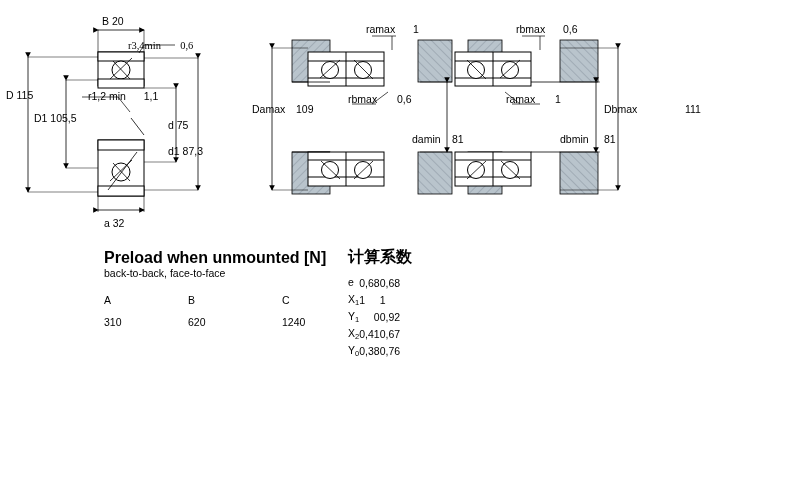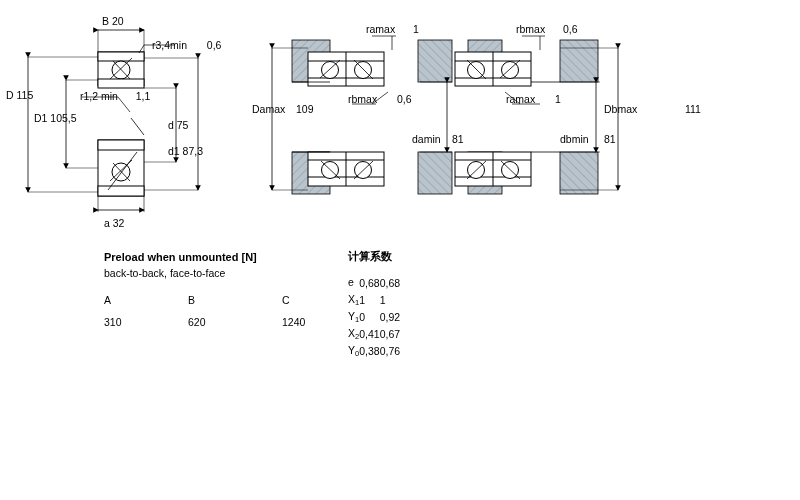--- a/index.html
+++ b/index.html
@@ -7,21 +7,21 @@
     width:800px;height:500px;
     background:#ffffff;
     font-family:"Liberation Sans", sans-serif;
     color:#000000;
     position:relative;
     overflow:hidden;
   }
   .root{position:absolute;left:0;top:0;width:736px;height:500px;}
   .lbl{position:absolute;font-size:10.5px;line-height:11px;white-space:nowrap;}
   .sm{font-size:7.5px;vertical-align:-2px;}
-  .hdr{font-size:11px;font-weight:bold;}
+  .hdr{font-size:16px;font-weight:bold;}
   svg{position:absolute;left:0;top:0;}
   .tbl{position:absolute;font-size:10.5px;}
   .tbl td{font-size:10.5px;padding:0;white-space:nowrap;}
 </style>
 </head>
 <body>
 
 <div class="root">
 
   <svg width="800" height="500">
@@ -177,27 +177,27 @@
       <line x1="560" y1="190" x2="618" y2="190" stroke="#000" stroke-width="0.5"></line>
 
       <line x1="596" y1="82" x2="596" y2="152" stroke="#000" stroke-width="0.8" marker-start="url(#ar)" marker-end="url(#ar)"></line>
       <line x1="560" y1="82" x2="600" y2="82" stroke="#000" stroke-width="0.5"></line>
       <line x1="560" y1="152" x2="600" y2="152" stroke="#000" stroke-width="0.5"></line>
     </g>
   </svg>
 
   <div class="lbl" style="left:102px;top:16px;">B  20</div>
 
-  <div class="lbl" style="left:152px;top:40px;">
+  <div class="lbl" style="left:128px;top:40px;font-family:Liberation Serif, serif;">
     <span>r3,4min</span>
     <span style="display:inline-block;width:14px;"></span>
     <span>0,6</span>
   </div>
 
-  <div class="lbl" style="left:80px;top:91px;text-align:right;">
+  <div class="lbl" style="left:88px;top:91px;text-align:right;">
     <span>r1,2 min</span>
     <span style="display:inline-block;width:12px;"></span>
     <span>1,1</span>
   </div>
 
   <div class="lbl" style="left:6px;top:90px;">D  115</div>
   <div class="lbl" style="left:34px;top:113px;">D1  105,5</div>
   <div class="lbl" style="left:168px;top:120px;">d  75</div>
   <div class="lbl" style="left:168px;top:146px;">d1  87,3</div>
   <div class="lbl" style="left:104px;top:218px;">a  32</div>
@@ -274,21 +274,21 @@
       <tr style="height:17px;">
         <td><span>e</span><span class="sm"></span></td>
         <td>0,68</td>
         <td>0,68</td>
       </tr>
       <tr style="height:17px;">
         <td><span>X</span><span class="sm">1</span></td>
         <td>1</td>
         <td>1</td>
       </tr>
-      <tr style="height:17px;">
+      <tr style="height:17px;text-align:right;">
         <td><span>Y</span><span class="sm">1</span></td>
         <td>0</td>
         <td>0,92</td>
       </tr>
       <tr style="height:17px;">
         <td><span>X</span><span class="sm">2</span></td>
         <td>0,41</td>
         <td>0,67</td>
       </tr>
       <tr style="height:17px;">

